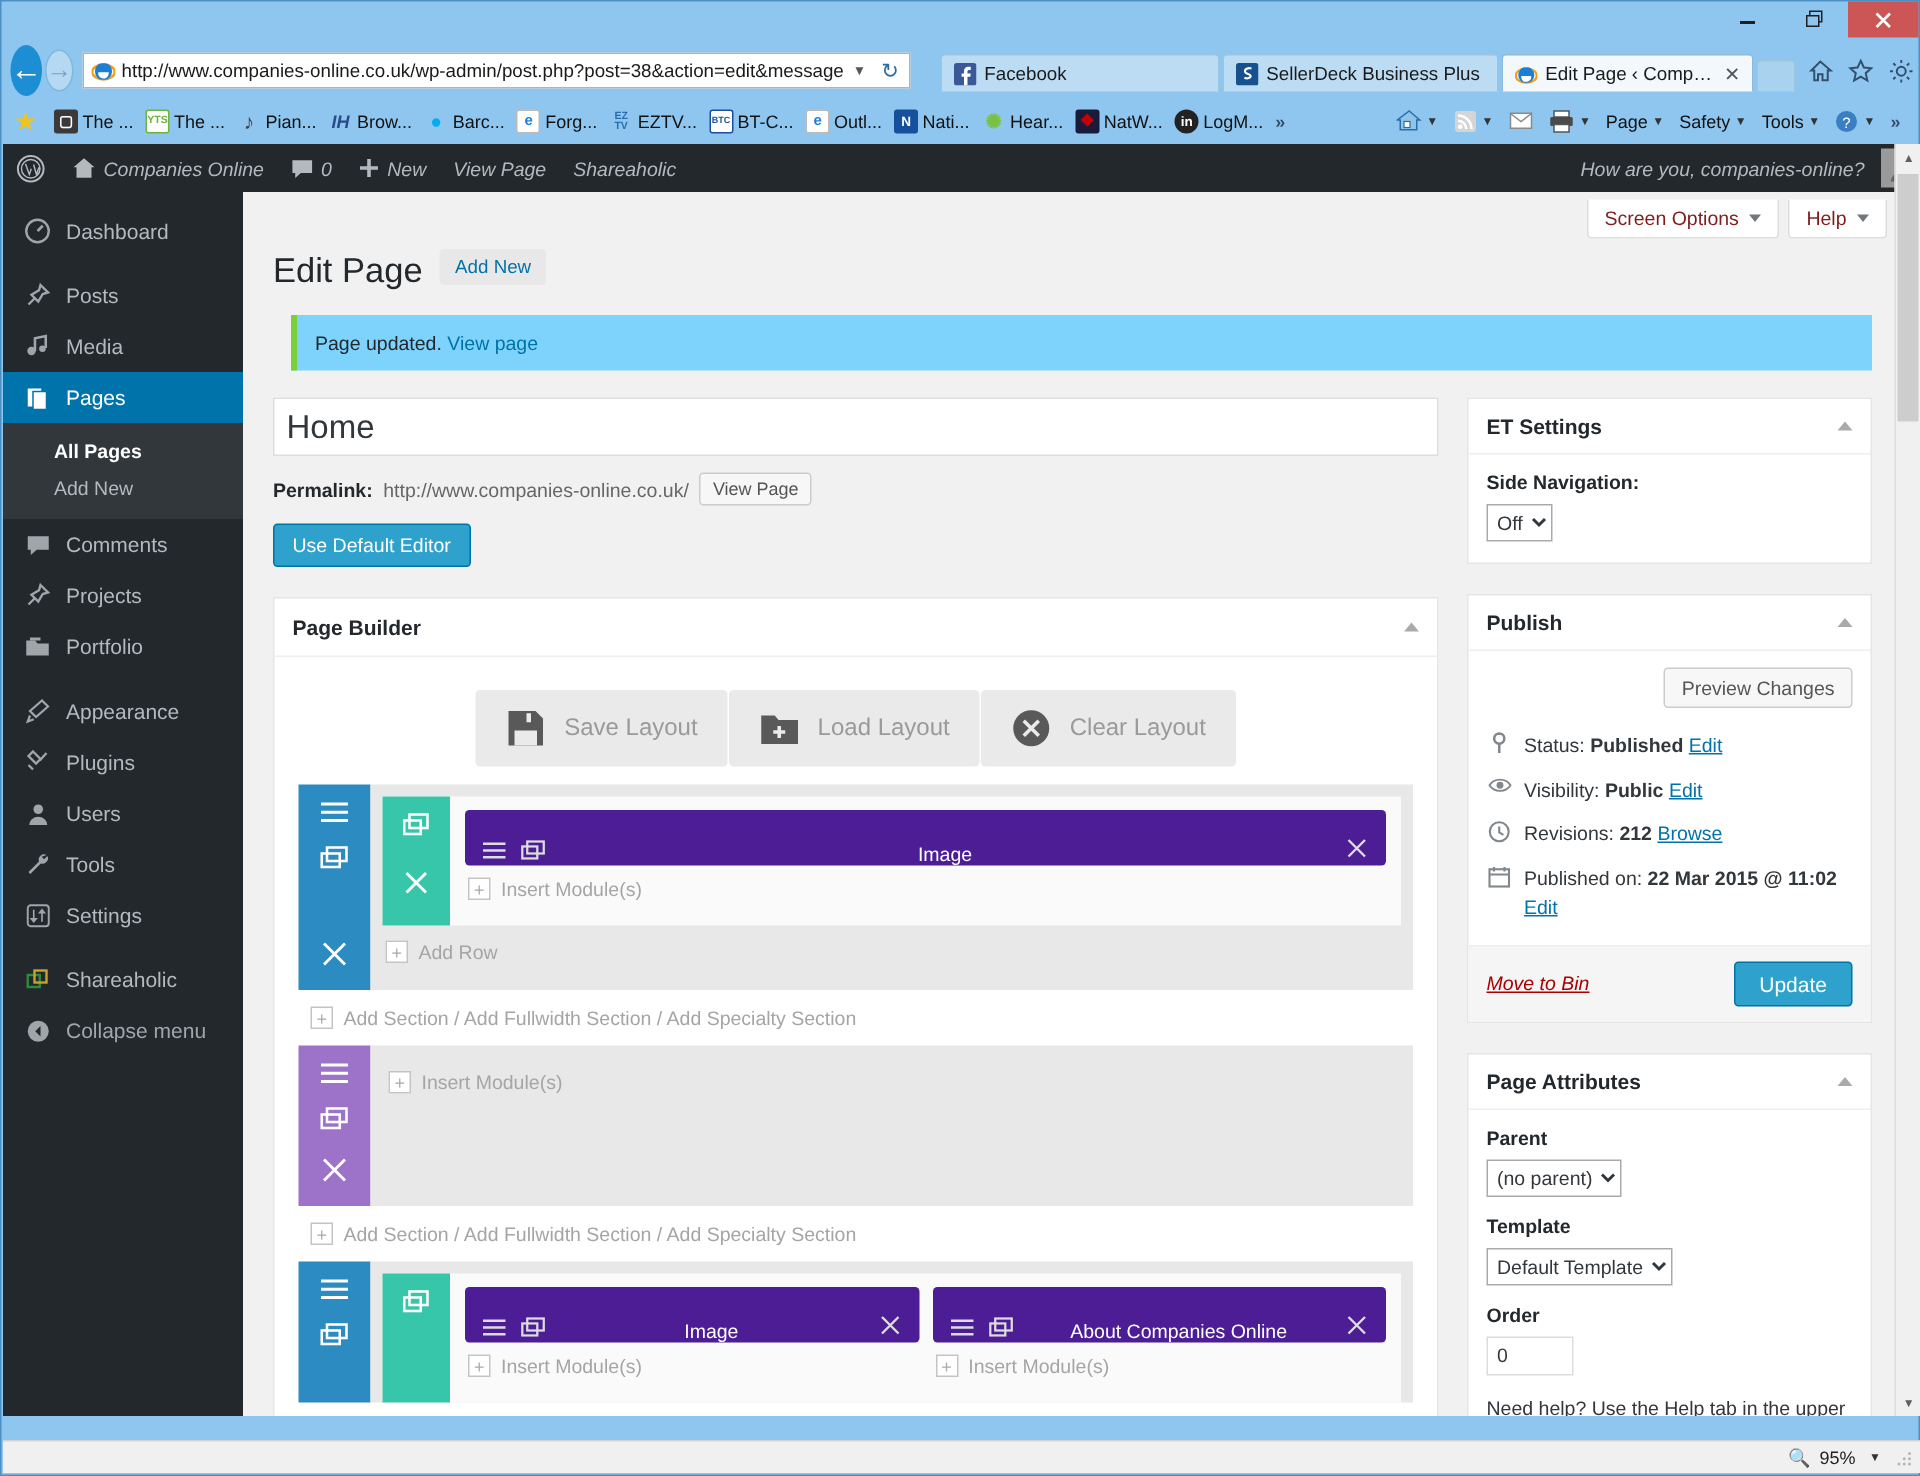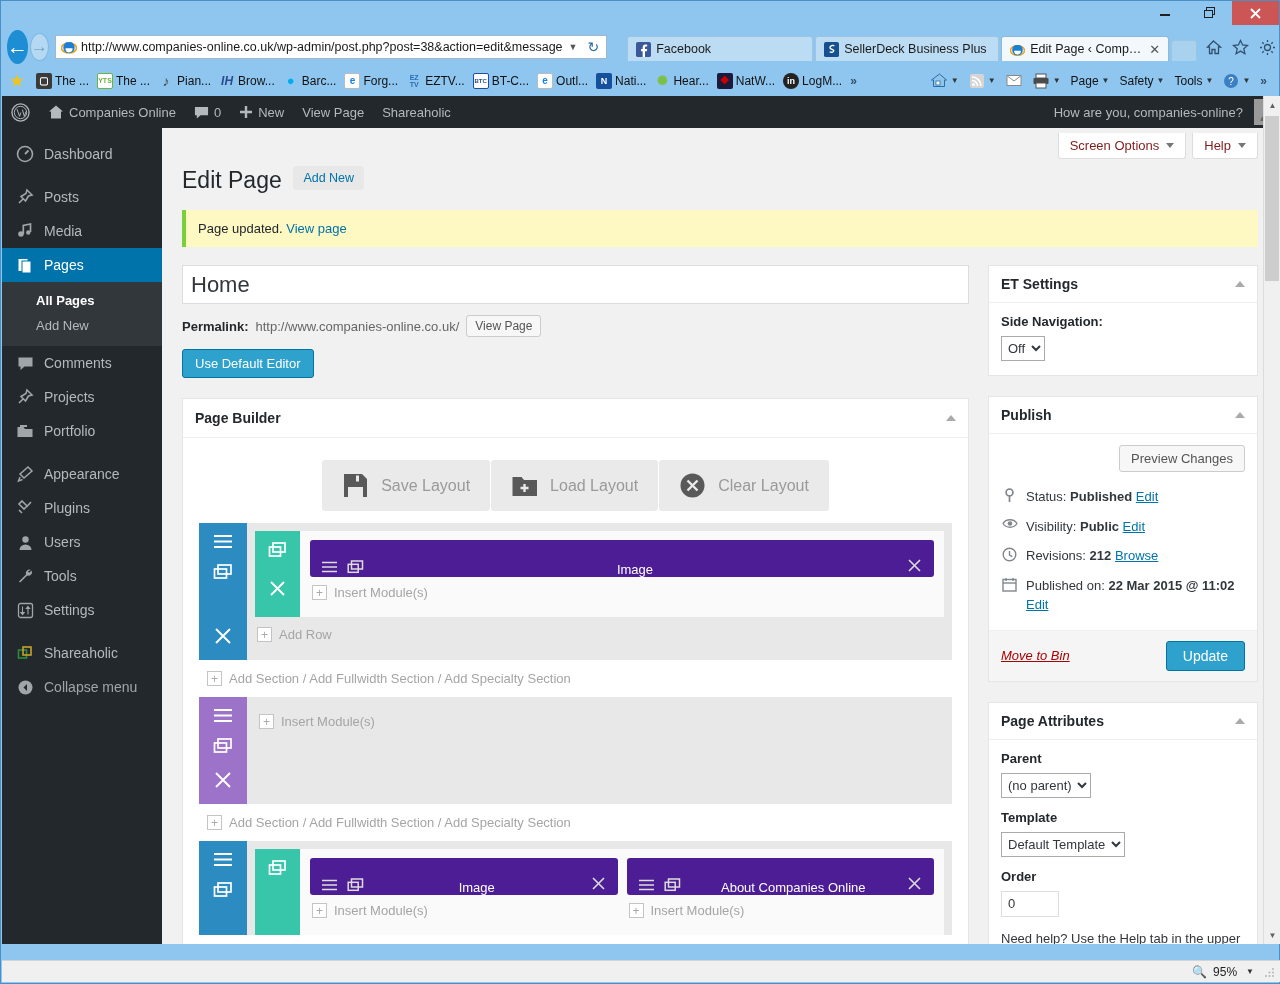--- a/index.html
+++ b/index.html
@@ -64,21 +64,21 @@
   .chev2 { color: #33506b; font-size: 12px; font-weight: bold; padding: 0 4px; }
 
   
   #viewport { position: absolute; left: 1px; top: 95px; width: 1278px; height: 848px;
               background: #f1f1f1; overflow: hidden; }
 
   
   .wpadminbar { height: 32px; background: #23282d; color: #b4b9be;
                 display: flex; align-items: center; font-size: 13px; }
   .ab-item { display: flex; align-items: center; height: 32px; padding: 0 9px;
-             color: #b4b9be; white-space: nowrap; gap: 5px; }
+             color: #b4b9be; white-space: nowrap; gap: 5px; font-style: italic; }
   .ab-item svg { display: block; }
   .ab-spacer { flex: 1; }
   .avatar-box { width: 26px; height: 26px; background: #9a9a9a; margin-left: 6px;
                 display: flex; align-items: center; justify-content: center; }
 
   .body-row { display: flex; height: 816px; }
 
   
   .adminmenu { width: 160px; background: #23282d; flex: none; padding-top: 0;
                color: #b4b9be; font-size: 14px; }
@@ -97,27 +97,27 @@
 
   
   .wrapcol { flex: 1; position: relative; overflow: hidden; background: #f1f1f1; }
   .screen-meta { position: absolute; right: 22px; top: 5px; display: flex; gap: 6px; }
   .meta-btn { background: #fff; border: 1px solid #ddd; border-top: none;
               border-radius: 0 0 3px 3px; padding: 5px 11px; font-size: 13px;
               color: #7f1d1d; display: flex; align-items: center; gap: 7px; }
   .meta-caret { border-left: 4px solid transparent; border-right: 4px solid transparent;
                 border-top: 5px solid #72777c; }
 
-  .content { padding: 38px 22px 0 20px; border-radius: 12px; }
+  .content { padding: 38px 32px 0 20px; border-radius: 12px; }
   h1.pagetitle { font-size: 23px; font-weight: normal; color: #23282d;
                  display: inline-block; line-height: 29px; }
   .addnew-btn { display: inline-block; background: #e8e8e8; border: 1px solid #e8e8e8;
                 border-radius: 3px; color: #0073aa; font-size: 12.5px;
                 padding: 4px 9px; margin-left: 8px; vertical-align: 6px; }
-  .notice { background: #fef9c3; border-left: 4px solid #7ad03a; margin: 15px 0 0 0;
+  .notice { background: #7dd3fc; border-left: 4px solid #7ad03a; margin: 15px 0 0 12px;
             padding: 11px 12px; font-size: 13px; color: #23282d; }
   .notice a { color: #0073aa; text-decoration: none; }
 
   .flexmain { display: flex; gap: 19px; margin-top: 18px; }
   .maincol { flex: 1; min-width: 0; }
   .sidecol { width: 270px; flex: none; }
 
   .titlefield { width: 100%; height: 39px; border: 1px solid #ddd; background: #fff;
                 font-size: 22px; color: #32373c; padding: 3px 8px;
                 font-family: "Liberation Sans", sans-serif; }

